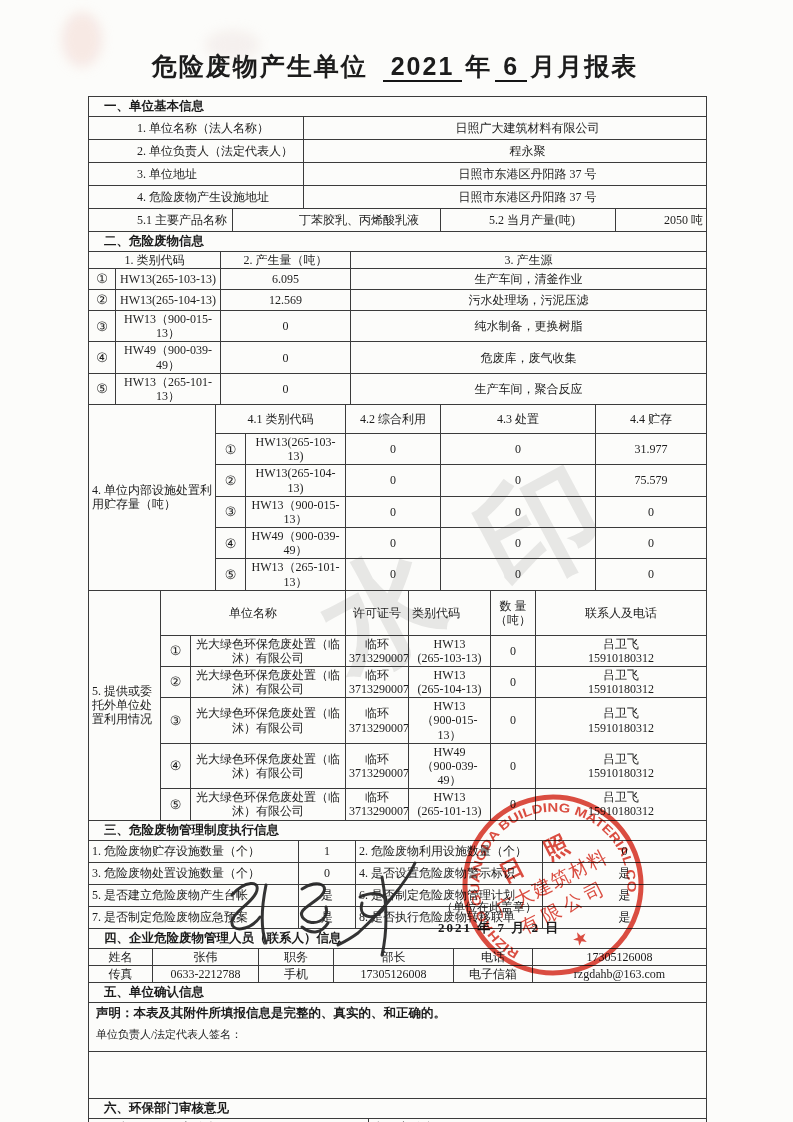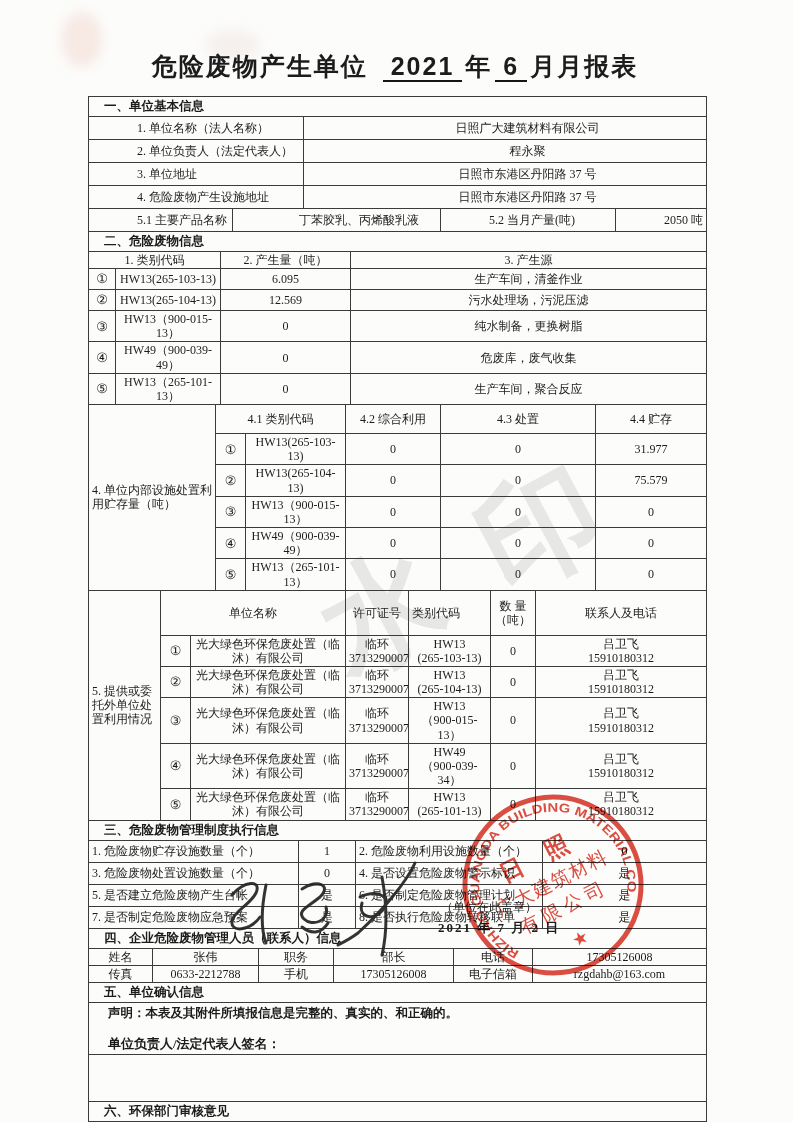--- a/index.html
+++ b/index.html
@@ -31,23 +31,23 @@
   .r22 td{height:20px;padding-left:48px;}
   .rwh td{height:14px;}
   .rw td{height:18px;}
   .rih td{height:26px;}
   .ri td{height:13px;}
   .reh td{height:42px;}
   .re td{height:26px;}
   .rm td{height:19px;}
   .rc td{height:14px;}
   .mark{font-size:13px;}
-  td.decl{height:42px;text-align:left;vertical-align:top;padding:3px 19px;}
+  td.decl{height:42px;text-align:left;vertical-align:top;padding:3px 7px;}
   .decl-line{font-weight:bold;font-size:12.5px;}
-  .sign-line{font-weight:bold;font-size:13px;margin-top:15px;}
+  .sign-line{font-weight:normal;font-size:11px;margin-top:7px;}
   td.stamprow{height:44px;}
   td.rev{height:93px;vertical-align:top;text-align:left;padding:2px 4px;}
   .rev-title{font-size:12.5px;}
   
   .stamp-note{position:absolute;left:441px;top:899px;z-index:2;font-size:12px;}
   .stamp-date{position:absolute;left:438px;top:919px;z-index:2;font-size:13px;letter-spacing:2px;font-weight:bold;}
   svg.stamp{position:absolute;left:453px;top:785px;z-index:3;mix-blend-mode:multiply;opacity:.88;pointer-events:none;}
   svg.signature{position:absolute;left:210px;top:855px;z-index:3;pointer-events:none;}
 </style>
 </head>
@@ -266,21 +266,21 @@
             <td>0</td>
             <td class="pre">吕卫飞
 15910180312</td>
           </tr>
       <tr class="re">
             <td class="mark">④</td>
             <td>光大绿色环保危废处置（临沭）有限公司</td>
             <td class="pre">临环
 3713290007</td>
             <td class="pre">HW49
-（900-039-34）</td>
+（900-039-49）</td>
             <td>0</td>
             <td class="pre">吕卫飞
 15910180312</td>
           </tr>
       <tr class="re">
             <td class="mark">⑤</td>
             <td>光大绿色环保危废处置（临沭）有限公司</td>
             <td class="pre">临环
 3713290007</td>
             <td class="pre">HW13

